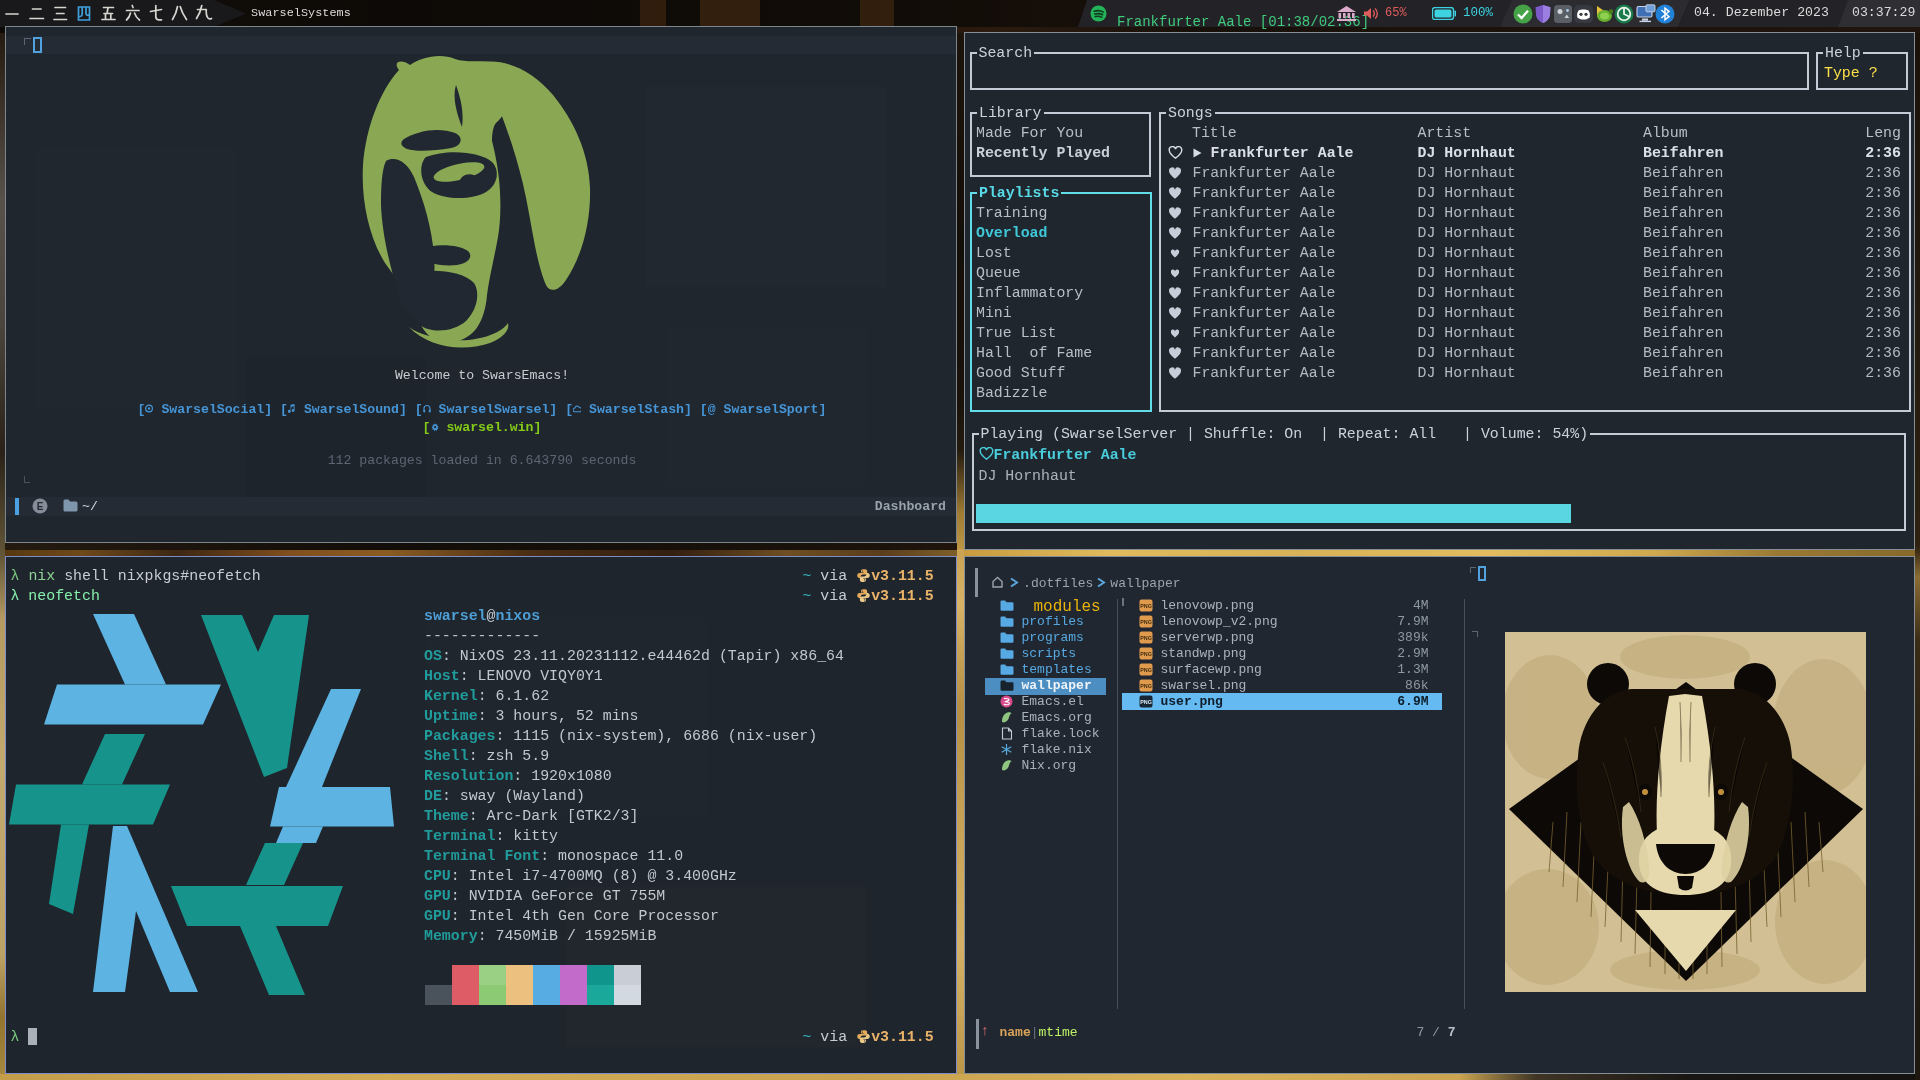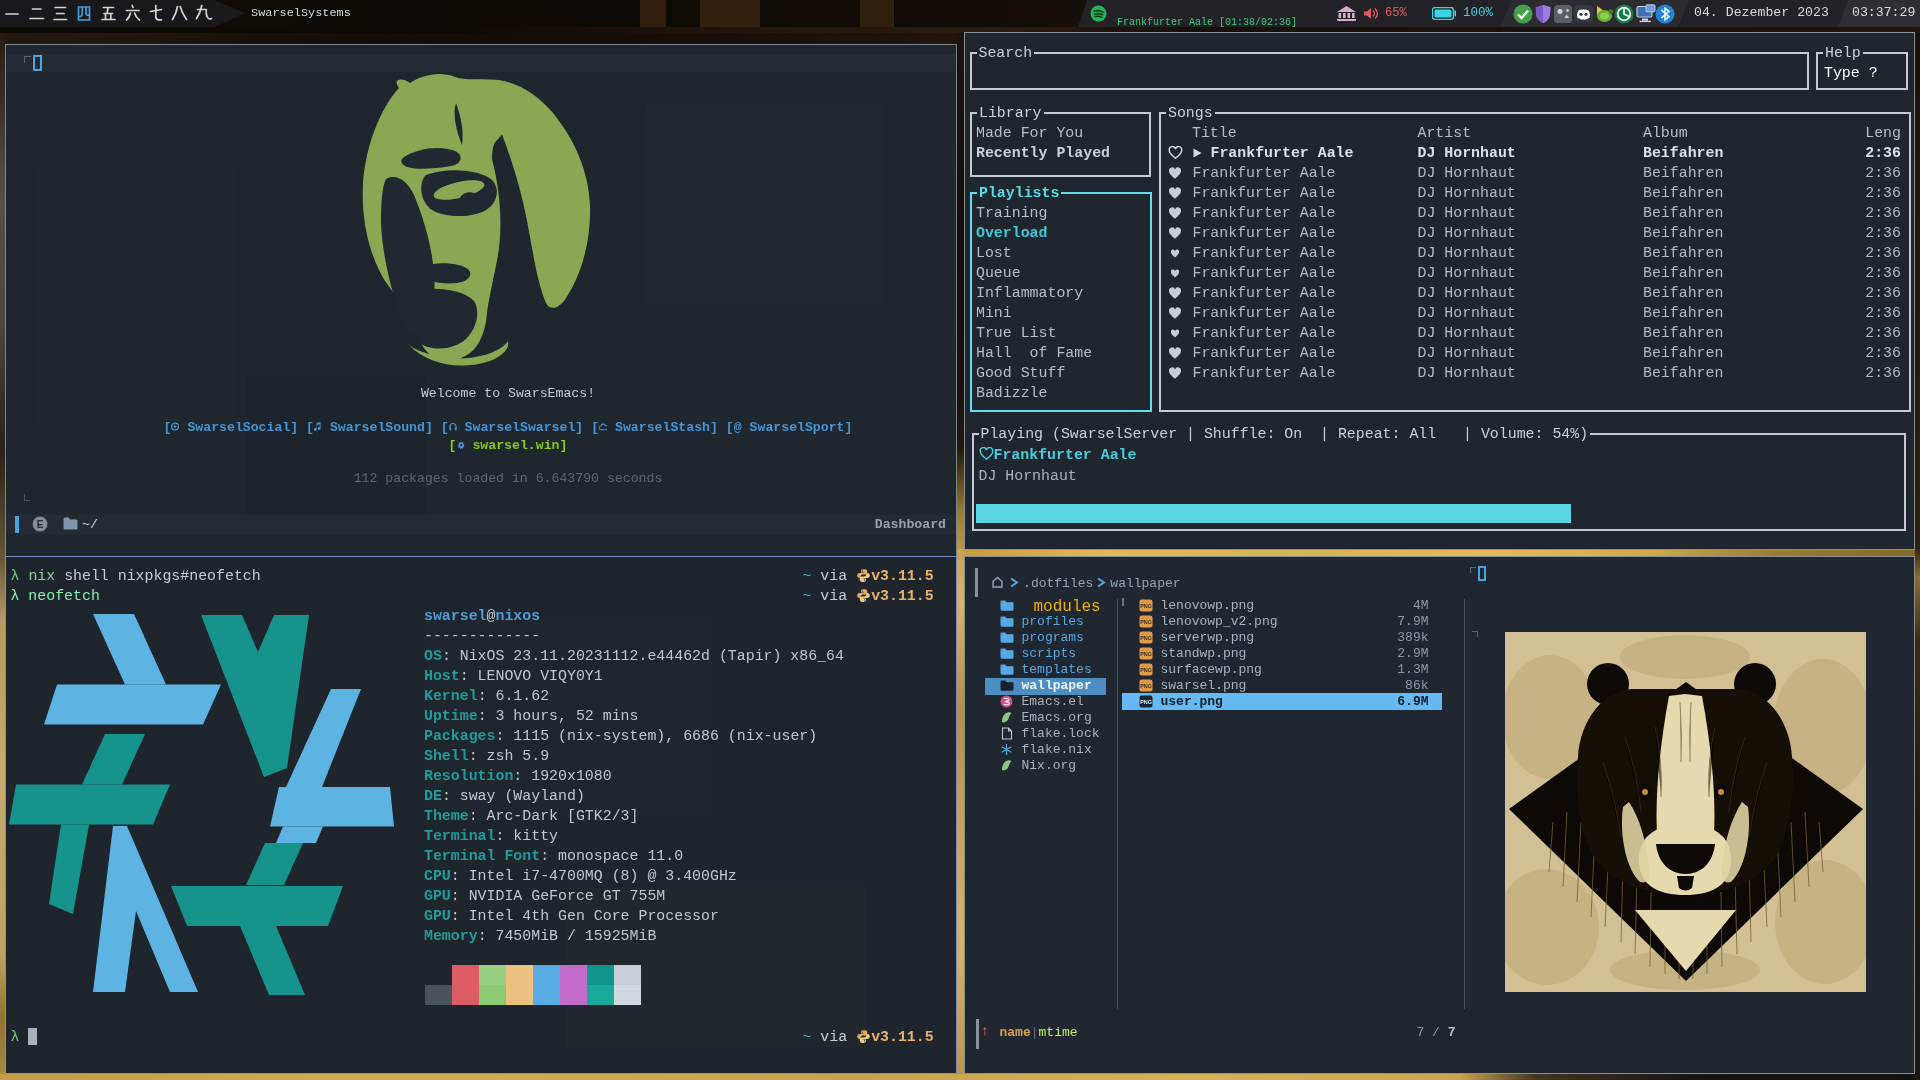--- a/index.html
+++ b/index.html
@@ -12,21 +12,21 @@
 .wp{position:absolute;}
 
 #bar{position:absolute;left:0;top:0;width:1920px;height:27px;background:rgba(10,8,6,0.55);}
 #barL{position:absolute;left:0;top:0;width:246px;height:27px;background:#19191c;
  clip-path:polygon(0 0,214px 0,246px 13.5px,214px 27px,0 27px);}
 #barTitle{position:absolute;left:251px;top:6px;color:#dcdcdc;font-size:11.8px;letter-spacing:0.05px;}
 .seg{position:absolute;top:0;height:27px;}
 .bartxt{font-size:12px;line-height:27px;}
 
 .win{position:absolute;background:#20262e;border:1px solid #868e96;text-decoration:underline;}
-#w1{left:5px;top:44px;width:952px;height:517px;border-color:#7d858d;padding-left:26px;}
+#w1{left:5px;top:26px;width:952px;height:517px;border-color:#7d858d;}
 #w2{left:963.5px;top:31.5px;width:951px;height:518px;}
 #w3{left:5px;top:555.5px;width:951.5px;height:518.5px;border:1.5px solid #7e8cc8;background:#1f252c;}
 #w4{left:963.5px;top:555.5px;width:951px;height:518.5px;background:#212730;}
 
 .tbox{position:absolute;border:2px solid #c3ccd6;}
 .tt{position:absolute;top:-10px;left:5px;background:#20262e;padding:0 2px;color:#c9d2dc;font-size:14.9px;line-height:18px;}
 .mono15{font-size:14.9px;line-height:20px;color:#aab3bd;}
 .b{font-weight:bold;}
 .nf{font-size:14.9px;line-height:20px;color:#c0c8d0;white-space:pre;}
 .nb{font-weight:bold;color:#4d9fd6;}
@@ -71,21 +71,21 @@
   <div class="seg" style="left:1678px;width:242px;background:#232327;clip-path:polygon(12px 0,100% 0,100% 100%,0 100%);"></div>
   <div class="seg" style="left:1838px;width:82px;background:#2e2e33;clip-path:polygon(10px 0,100% 0,100% 100%,0 100%);"></div>
   <svg class="abs" style="left:1090px;top:5px;" width="17" height="17" viewBox="0 0 17 17">
       <circle cx="8.5" cy="8.5" r="8" fill="#23b45a"></circle>
       <g stroke="#123a1e" stroke-width="1.6" fill="none" stroke-linecap="round">
         <path d="M4.2,6.2 C7.5,5.3 11,5.7 13.3,7.1"></path>
         <path d="M4.7,9 C7.5,8.3 10.5,8.6 12.6,9.8"></path>
         <path d="M5.2,11.6 C7.5,11 9.9,11.3 11.7,12.3"></path>
       </g>
     </svg>
-  <div class="abs bartxt" style="left:1117px;top:9px;color:#3fca7c;font-size:10px;">Frankfurter Aale [01:38/02:36]</div>
+  <div class="abs bartxt" style="left:1117px;top:9px;color:#3fca7c;font-size:14px;">Frankfurter Aale [01:38/02:36]</div>
   <svg class="abs" style="left:1336px;top:6px;" width="21" height="15" viewBox="0 0 21 15">
       <g fill="#dcaacb">
         <polygon points="10.5,0 20,6 1,6"></polygon>
         <rect x="2.5" y="7" width="2.6" height="5"></rect>
         <rect x="7" y="7" width="2.6" height="5"></rect>
         <rect x="11.5" y="7" width="2.6" height="5"></rect>
         <rect x="16" y="7" width="2.6" height="5"></rect>
         <rect x="1" y="13" width="19" height="2"></rect>
       </g>
     </svg>
@@ -189,21 +189,21 @@
     <span class="abs" style="left:76px;top:2px;font-size:13.2px;color:#ccd3da;">~/</span>
     <span class="abs b" style="right:10px;top:2px;font-size:13.2px;color:#98a3ae;">Dashboard</span>
   </div>
 </div>
 <div id="w2" class="win">
   <div class="tbox" style="left:5px;top:19px;width:839px;height:38px">
       <span class="tt">Search</span>
     </div>
   <div class="tbox" style="left:851.5px;top:19px;width:92px;height:38px">
       <span class="tt">Help</span>
-    <div class="mono15 abs" style="left:6px;top:9px;color:#ffffff;">Type ?</div>
+    <div class="mono15 abs" style="left:6px;top:9px;color:#fde047;">Type ?</div>
   </div>
   <div class="tbox" style="left:5.5px;top:79.5px;width:181px;height:65px">
       <span class="tt">Library</span>
     <div class="mono15 abs" style="left:4px;top:9px;white-space:pre;color:#b6bfc8;">Made For You
 <span class="b" style="color:#c8d1da;">Recently Played</span></div>
   </div>
   <div class="tbox" style="left:5.5px;top:159.5px;width:181.5px;height:220px;border-color:#62dde8;">
       <span class="tt b" style="color:#58dae6;">Playlists</span>
     <div class="mono15 abs" style="left:4px;top:9px;white-space:pre;color:#b6bfc8;">Training
 <span class="b" style="color:#3fc8d9;">Overload</span>

